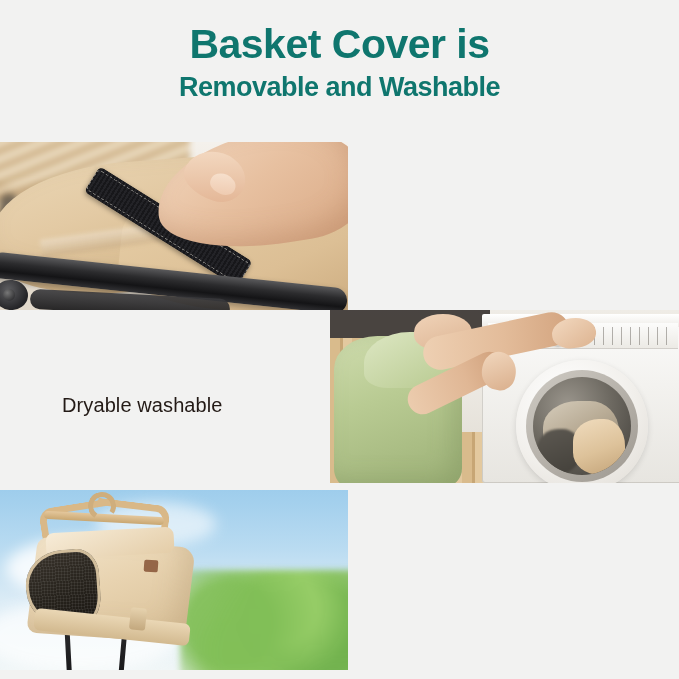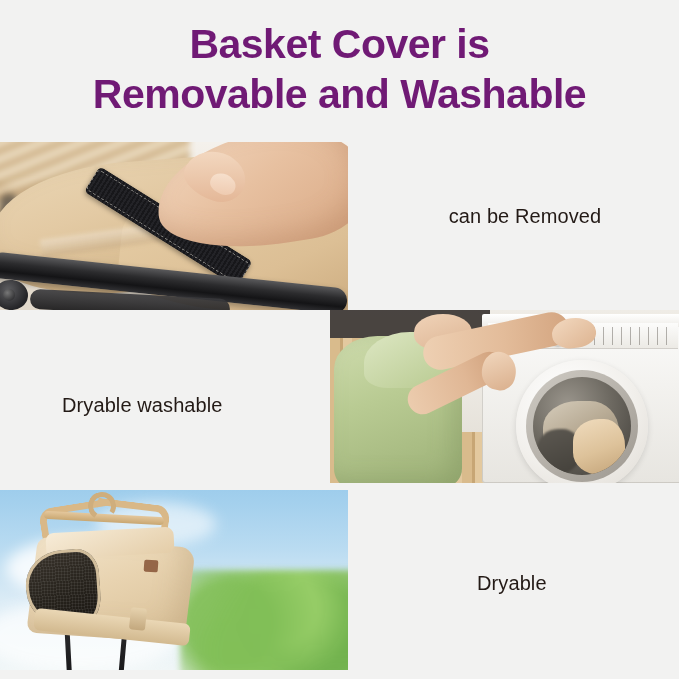--- a/index.html
+++ b/index.html
@@ -31,27 +31,27 @@
     width: 679px;
     text-align: center;
     line-height: 1.0;
   }
   .title-line {
     display: block;
     font-family: "Liberation Sans", sans-serif;
     font-weight: bold;
     font-size: 42px;
     letter-spacing: -0.5px;
-    color: #701a75;
+    color: #0f766e;
     margin: 0;
     padding: 0;
     white-space: nowrap;
   }
   .title-line.l1 { font-size: 41px; }
-  .title-line.l2 { font-size: 41px; margin-top: 9px; }
+  .title-line.l2 { font-size: 27px; margin-top: 9px; }
 
   
   .caption {
     position: absolute;
     font-family: "Liberation Sans", sans-serif;
     font-size: 20px;
     font-weight: normal;
     color: #231a16;
     line-height: 1.35;
     text-align: center;
@@ -456,21 +456,20 @@
     <div class="p1-thumb"></div>
     <div class="p1-nail"></div>
     <div class="p1-tube"></div>
     <div class="p1-tube2"></div>
     <div class="p1-tubecap">
         <i></i>
       </div>
   </div>
 
   <div class="caption" id="cap1">
-    <span>can be Removed</span>
   </div>
 
   <div class="panel" id="panel2">
     <div class="p2-bg"></div>
     <div class="p2-walltop"></div>
     <div class="p2-wood"></div>
     <div class="p2-cabinet"></div>
     <div class="p2-washer"></div>
     <div class="p2-washer-top"></div>
     <div class="p2-panelctl"></div>
@@ -513,17 +512,14 @@
     <div class="p3-leg p3-leg1"></div>
     <div class="p3-leg p3-leg2"></div>
     <div class="p3-body"></div>
     <div class="p3-body-top"></div>
     <div class="p3-mesh"></div>
     <div class="p3-strap"></div>
     <div class="p3-buckle"></div>
     <div class="p3-logo"></div>
   </div>
 
-  <div class="caption" id="cap3">
-    <span>Dryable</span>
-  </div>
 
 </div>
 
 </body></html>

